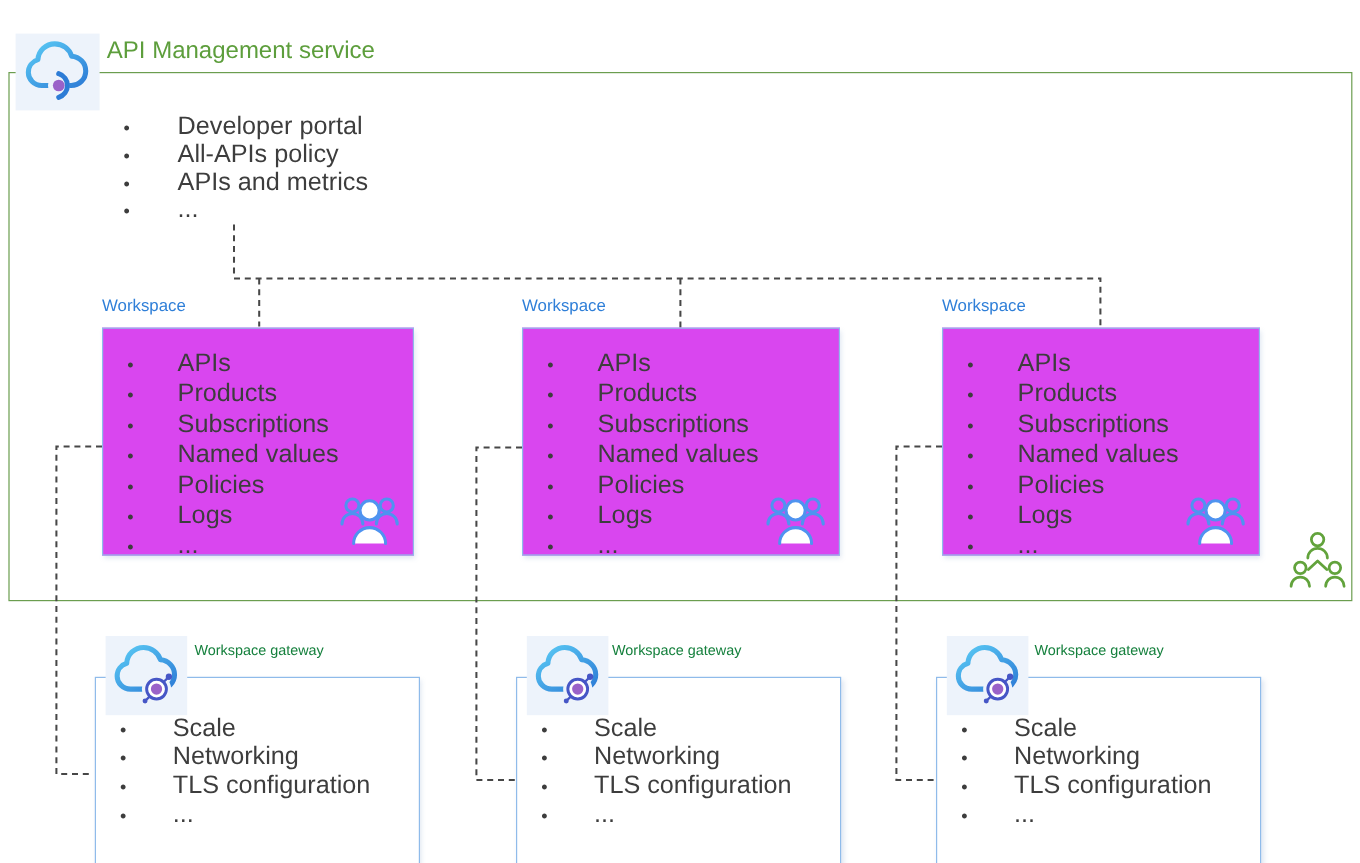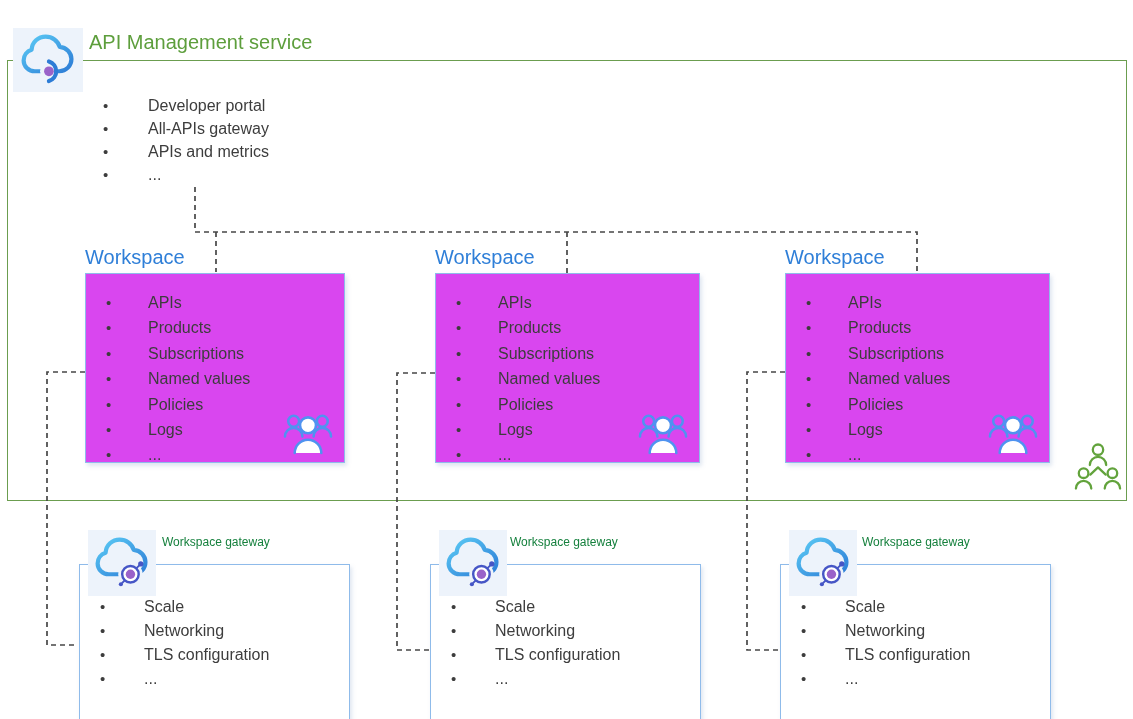--- a/index.html
+++ b/index.html
@@ -17,29 +17,29 @@
   .service-title{
     left:89px;top:11px;font-size:20px;color:#5d9e3c;white-space:nowrap;z-index:2;
   }
   .icon-tile{
     background:#edf3fb;z-index:3;display:flex;align-items:center;justify-content:center;
   }
   .apim-tile{left:13px;top:8px;width:70px;height:64px;}
 
   
   .feature-list{z-index:2;}
-  .feature-row{white-space:nowrap;font-size:16px;color:#3d3d3d;}
+  .feature-row{white-space:nowrap;font-size:21px;color:#3d3d3d;}
   .bullet{display:inline-block;text-align:left;}
   .bullet::before{content:"\2022";font-size:15px;color:#3d3d3d;}
   .service-list{left:103px;top:74px;}
   .service-list .feature-row{height:23px;line-height:23px;}
   .service-list .bullet{width:45px;}
 
   
-  .ws-label{top:226px;font-size:20px;color:#2f7fd8;white-space:nowrap;z-index:2;}
+  .ws-label{top:226px;font-size:14px;color:#2f7fd8;white-space:nowrap;z-index:2;}
   .ws-box{
     top:253px;height:190px;background:#d946ef;border:1.5px solid #8fbbea;
     box-shadow:2px 3px 4px rgba(130,160,200,0.25);z-index:2;box-sizing:border-box;
   }
   .ws-list{left:20px;top:16px;position:absolute;}
   .ws-list .feature-row{height:25.4px;line-height:25.4px;}
   .ws-list .bullet{width:42px;}
   .ws-people{position:absolute;right:10px;bottom:7px;z-index:3;}
 
   
@@ -84,21 +84,21 @@
       <path d="M18 44 C 11 44 6 38.5 6 32.5 C 6 27 9.5 22.5 14.5 21 C 15 13 21.5 7 29.5 7 C 36.5 7 42.5 11.5 44.5 18 C 51.5 18.5 57 24 57 31 C 57 38 51.5 44 44 44 L 18 44" fill="none" stroke="url(#cg1)" stroke-width="4.5" stroke-linejoin="round" stroke-linecap="round"></path>
       <circle cx="33" cy="44" r="9.5" fill="#edf3fb"></circle>
       <path d="M33 33.5 a11 11 0 0 1 0 21" fill="none" stroke="#2d7cd6" stroke-width="4.5" stroke-linecap="round"></path>
       <circle cx="33" cy="44" r="5.2" fill="#9a62c9"></circle>
     </svg>
   </div>
   <div class="abs service-title">API Management service</div>
 
   <div class="abs feature-list service-list">
     <div class="feature-row"><span class="bullet"></span><span>Developer portal</span></div>
-    <div class="feature-row"><span class="bullet"></span><span>All-APIs gateway</span></div>
+    <div class="feature-row"><span class="bullet"></span><span>All-APIs policy</span></div>
     <div class="feature-row"><span class="bullet"></span><span>APIs and metrics</span></div>
     <div class="feature-row"><span class="bullet"></span><span>...</span></div>
   </div>
 
   <div class="abs ws-label" style="left:85px">Workspace</div>
   <div class="abs ws-box" style="left:85px;width:260px">
     <div class="feature-list ws-list">
       <div class="feature-row"><span class="bullet"></span><span>APIs</span></div>
       <div class="feature-row"><span class="bullet"></span><span>Products</span></div>
       <div class="feature-row"><span class="bullet"></span><span>Subscriptions</span></div>

